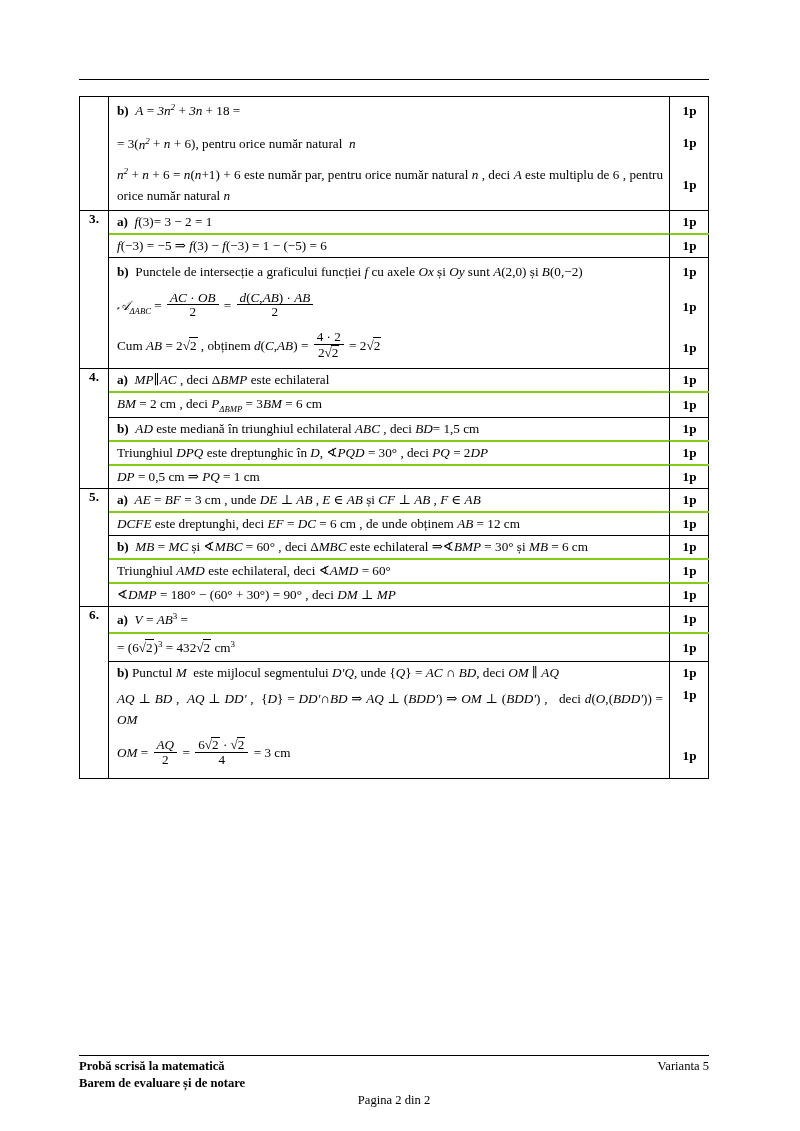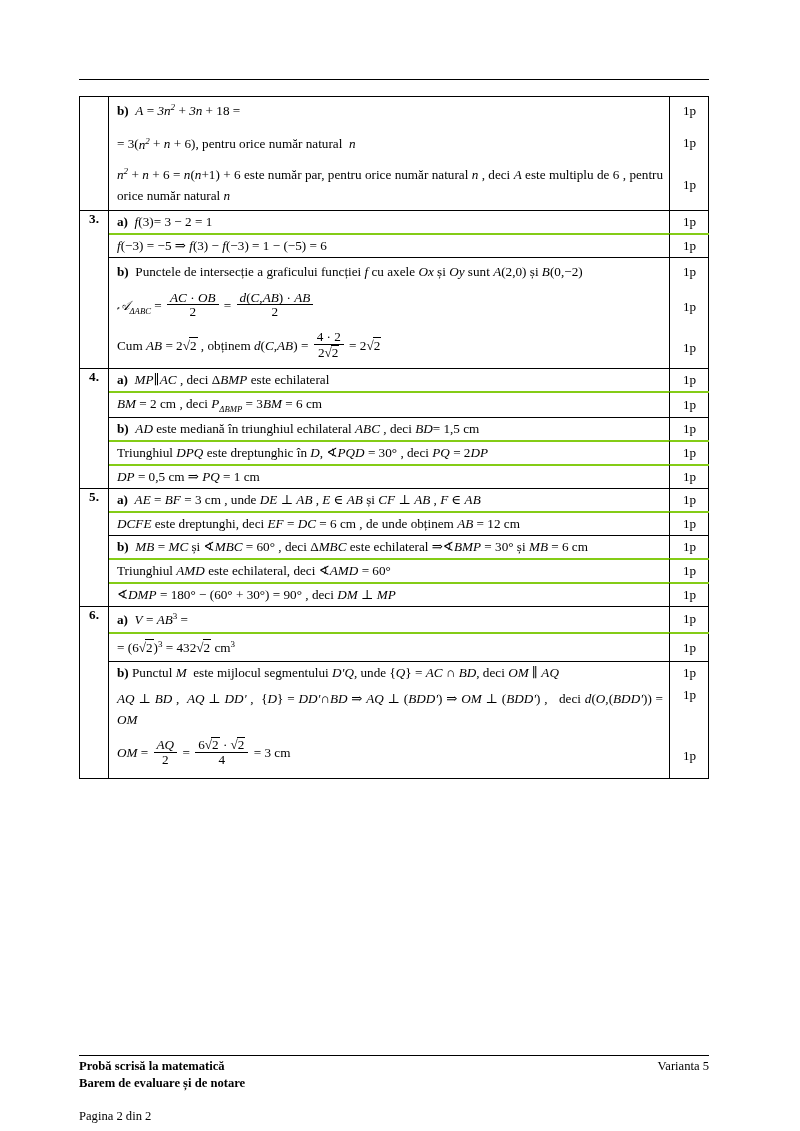--- a/index.html
+++ b/index.html
@@ -80,21 +80,21 @@
     flex: 0 0 561px;
     box-sizing: border-box;
     padding: 3px 6px 3px 8px;
     border-right: 1px solid #000;
     min-height: 19px;
   }
   .grp-row > .g-pts {
     flex: 0 0 39px;
     box-sizing: border-box;
     text-align: left;
-    font-weight: normal;
+    font-weight: bold;
     display: flex;
     align-items: center;
     justify-content: center;
   }
   .grp-row + .grp-row > .g-body,
   .grp-row + .grp-row > .g-pts { }
   .sep-thin { border-top: 2px solid #84cc16; }
 
   
   .shell td { padding: 0; }
@@ -146,22 +146,22 @@
     left: 79px;
     top: 1058px;
     width: 630px;
     font-size: 12.6px;
     line-height: 1.35;
   }
   .footer .fl { position: absolute; left: 0; top: 0; font-weight: bold; }
   .footer .fl2 { position: absolute; left: 0; top: 17px; font-weight: bold; }
   .footer .fr { position: absolute; right: 0; top: 0; }
   .footer .fc {
-    position: absolute; left: 0; top: 50px; width: 630px;
-    text-align: left;
+    position: absolute; left: 0; top: 34px; width: 630px;
+    text-align: center;
   }
 </style>
 </head>
 <body>
 
 <div class="page">
 
   <div class="header-rule"></div>
 
   <table class="barem-table shell">

